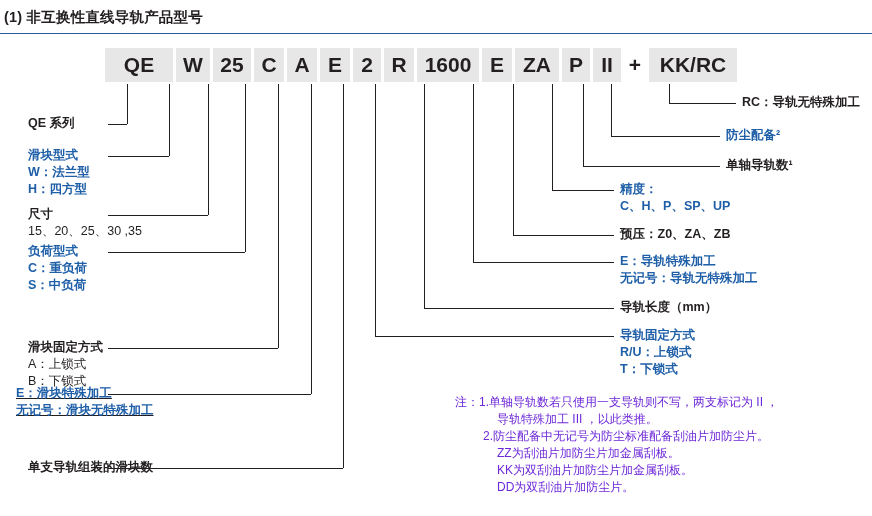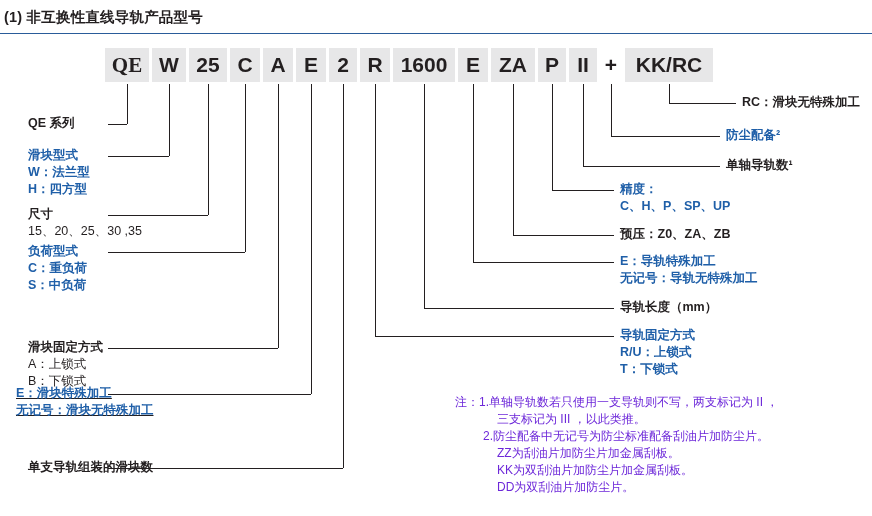--- a/index.html
+++ b/index.html
@@ -113,21 +113,21 @@
 </style>
 </head>
 <body>
 
 <div id="page">
 
   <div id="title">(1) 非互换性直线导轨产品型号</div>
   <div id="title-rule"></div>
 
   <div id="code-row">
-      <div class="code-box" style="width: 44px; font-family: Liberation Serif, serif;">QE</div>
+      <div class="code-box" style="width: 68px;">QE</div>
       <div class="code-box" style="width: 34px;">W</div>
       <div class="code-box" style="width: 38px;">25</div>
       <div class="code-box" style="width: 30px;">C</div>
       <div class="code-box" style="width: 30px;">A</div>
       <div class="code-box" style="width: 30px;">E</div>
       <div class="code-box" style="width: 28px;">2</div>
       <div class="code-box" style="width: 30px;">R</div>
       <div class="code-box" style="width: 62px;">1600</div>
       <div class="code-box" style="width: 30px;">E</div>
       <div class="code-box" style="width: 44px;">ZA</div>
@@ -197,21 +197,21 @@
         <div class="hd blue">E：滑块特殊加工</div>
         <div class="hd blue">无记号：滑块无特殊加工</div>
       </div>
       <div class="lbl" style="left: 28px; top: 459px;">
         <div class="hd dark">单支导轨组装的滑块数</div>
       </div>
     </div>
 
   <div id="right-labels">
       <div class="lbl" style="left: 742px; top: 94px;">
-        <div class="hd dark">RC：滑块无特殊加工</div>
+        <div class="hd dark">RC：导轨无特殊加工</div>
       </div>
       <div class="lbl" style="left: 726px; top: 127px;">
         <div class="hd blue">防尘配备²</div>
       </div>
       <div class="lbl" style="left: 726px; top: 157px;">
         <div class="hd dark">单轴导轨数¹</div>
       </div>
       <div class="lbl" style="left: 620px; top: 181px;">
         <div class="hd blue">精度：</div>
         <div class="blue">C、H、P、SP、UP</div>
@@ -228,20 +228,20 @@
       </div>
       <div class="lbl" style="left: 620px; top: 327px;">
         <div class="hd blue">导轨固定方式</div>
         <div class="blue">R/U：上锁式</div>
         <div class="blue">T：下锁式</div>
       </div>
     </div>
 
   <div id="notes">
       <div class="note-line"><span>注：</span><span>1.单轴导轨数若只使用一支导轨则不写，两支标记为 II ，</span></div>
-      <div class="note-line indent2" style="padding-left: 42px;">三支标记为 III ，以此类推。</div>
+      <div class="note-line indent2" style="padding-left: 42px;">导轨特殊加工 III ，以此类推。</div>
       <div class="note-line indent1" style="padding-left: 28px;">2.防尘配备中无记号为防尘标准配备刮油片加防尘片。</div>
       <div class="note-line indent2" style="padding-left: 42px;">ZZ为刮油片加防尘片加金属刮板。</div>
       <div class="note-line indent2" style="padding-left: 42px;">KK为双刮油片加防尘片加金属刮板。</div>
       <div class="note-line indent2" style="padding-left: 42px;">DD为双刮油片加防尘片。</div>
     </div>
 
 </div>
 
 </body></html>

